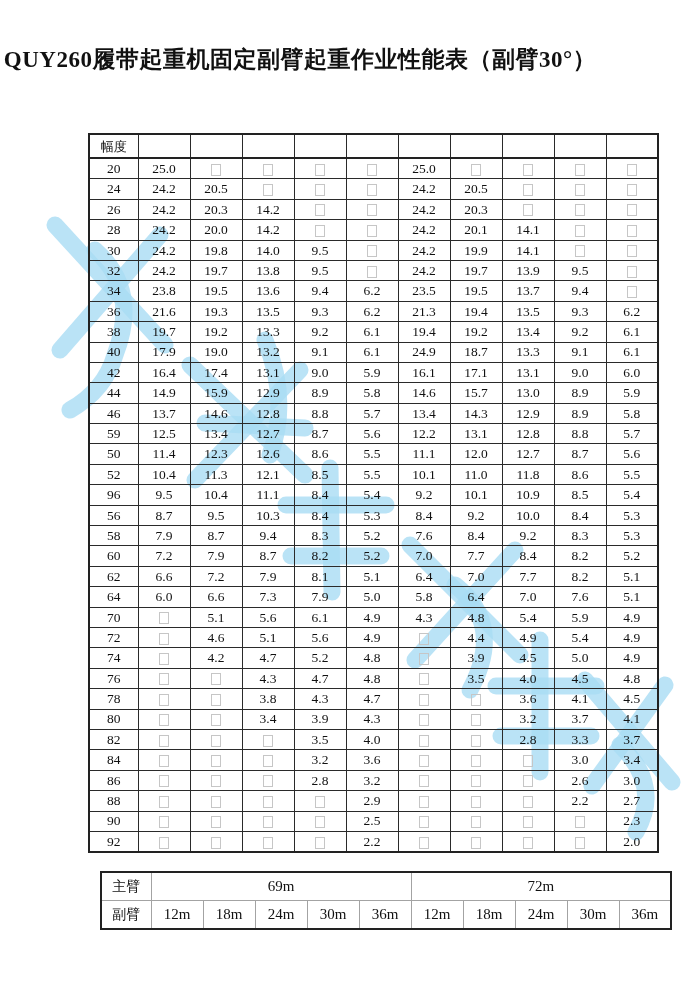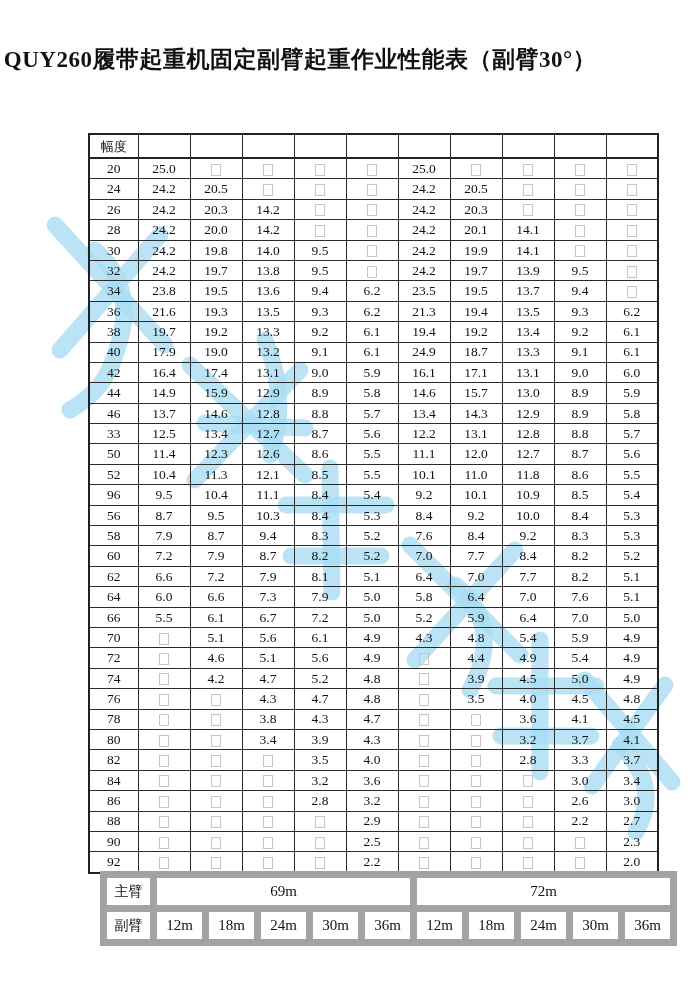--- a/index.html
+++ b/index.html
@@ -22,21 +22,21 @@
     border:1px solid #2a2a2a; text-align:center; padding:0;
     font-size:13.5px; line-height:1; height:19.4px; overflow:hidden;
     vertical-align:middle;
   }
   #main-table th {
     height:22px; font-size:13px; font-weight:normal;
     border-bottom:2px solid #222;
   }
   #footer-table { left:100px; top:871px; border:2px solid #222; }
   #footer-table td {
-    border:7px solid #a3a3a3; text-align:center; padding:2px;
+    border:1px solid #a3a3a3; text-align:center; padding:2px;
     height:23px; font-size:15px; line-height:1; vertical-align:middle;
   }
   #footer-table td.lbl { font-size:14px; }
   .empty-box {
     display:inline-block; width:8px; height:10px;
     border:1px solid #c6c6c6; vertical-align:middle;
   }
 </style>
 </head>
 <body>
@@ -260,21 +260,21 @@
         <td>12.8</td>
         <td>8.8</td>
         <td>5.7</td>
         <td>13.4</td>
         <td>14.3</td>
         <td>12.9</td>
         <td>8.9</td>
         <td>5.8</td>
       </tr>
       <tr>
-        <td>33</td>
+        <td>59</td>
         <td>12.5</td>
         <td>13.4</td>
         <td>12.7</td>
         <td>8.7</td>
         <td>5.6</td>
         <td>12.2</td>
         <td>13.1</td>
         <td>12.8</td>
         <td>8.8</td>
         <td>5.7</td>
@@ -375,33 +375,20 @@
         <td>6.0</td>
         <td>6.6</td>
         <td>7.3</td>
         <td>7.9</td>
         <td>5.0</td>
         <td>5.8</td>
         <td>6.4</td>
         <td>7.0</td>
         <td>7.6</td>
         <td>5.1</td>
-      </tr>
-      <tr>
-        <td>66</td>
-        <td>5.5</td>
-        <td>6.1</td>
-        <td>6.7</td>
-        <td>7.2</td>
-        <td>5.0</td>
-        <td>5.2</td>
-        <td>5.9</td>
-        <td>6.4</td>
-        <td>7.0</td>
-        <td>5.0</td>
       </tr>
       <tr>
         <td>70</td>
         <td><span class="empty-box"></span></td>
         <td>5.1</td>
         <td>5.6</td>
         <td>6.1</td>
         <td>4.9</td>
         <td>4.3</td>
         <td>4.8</td>

